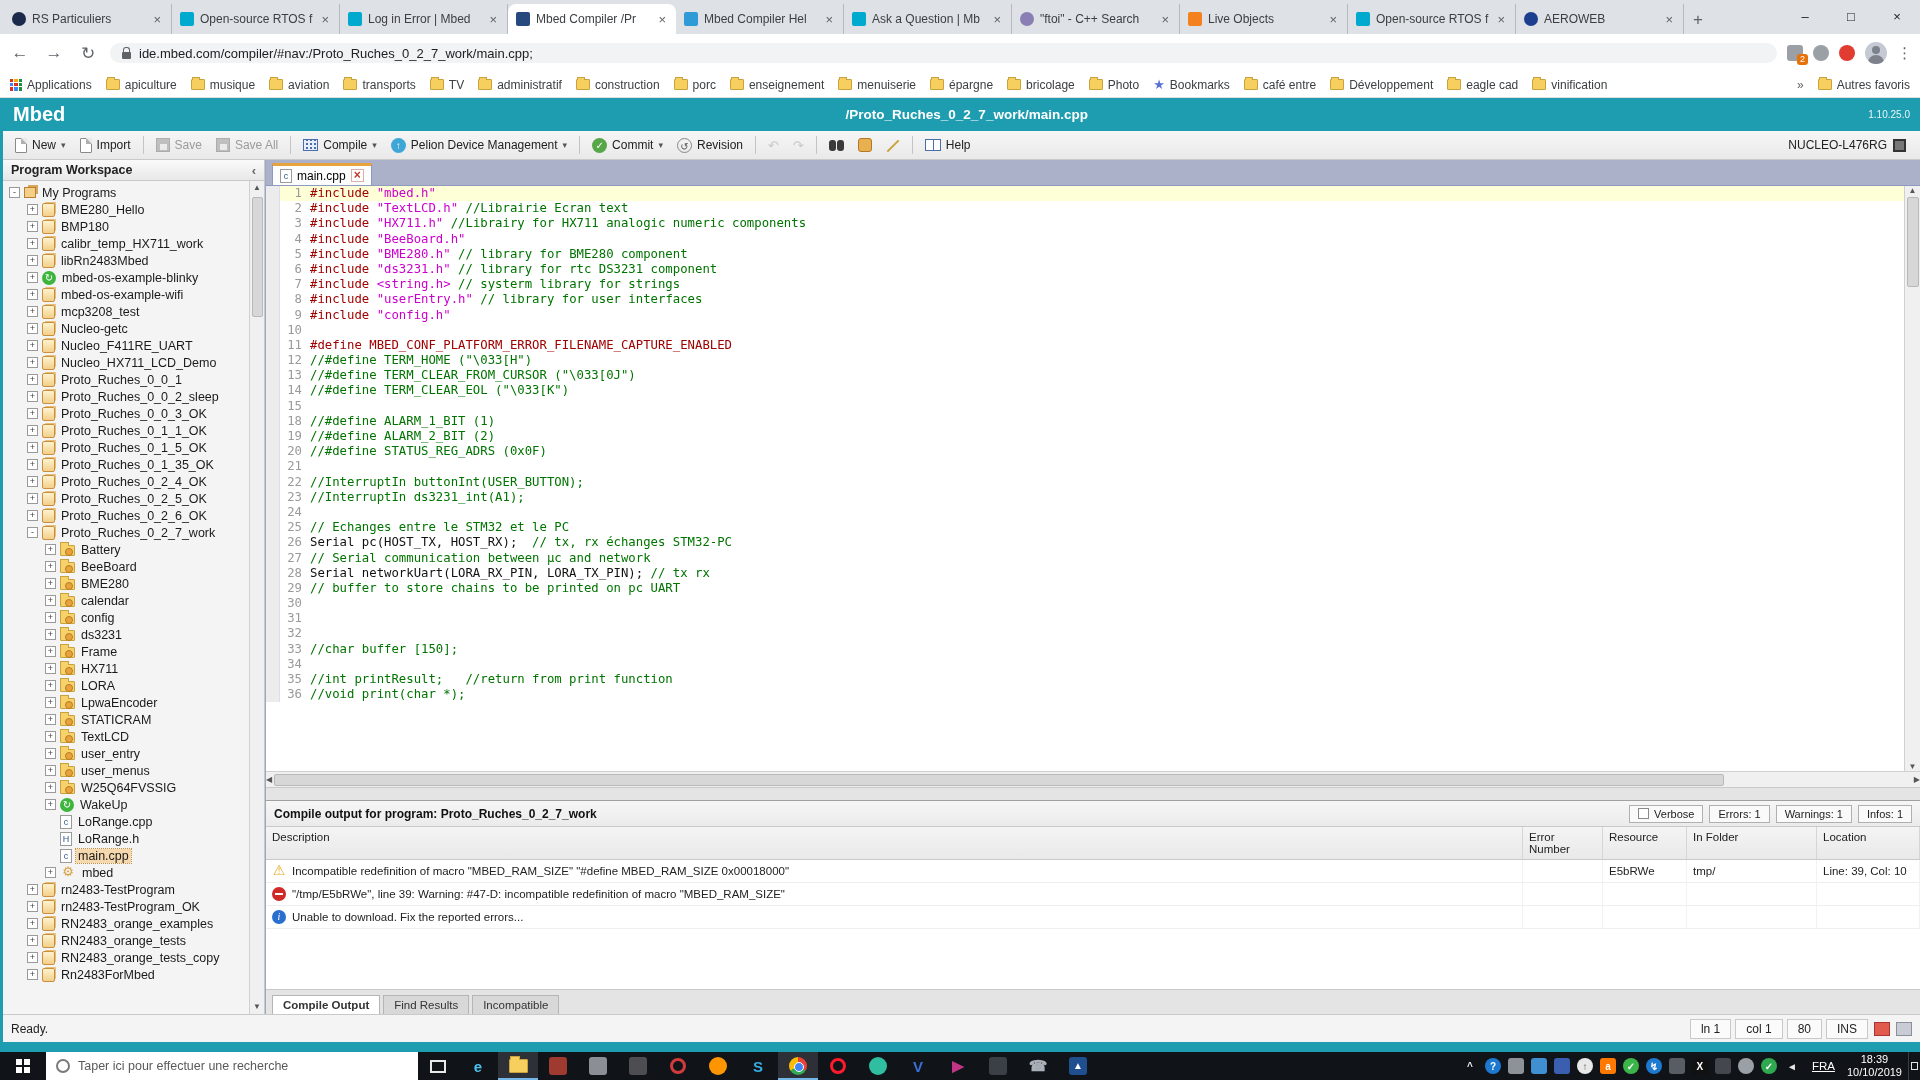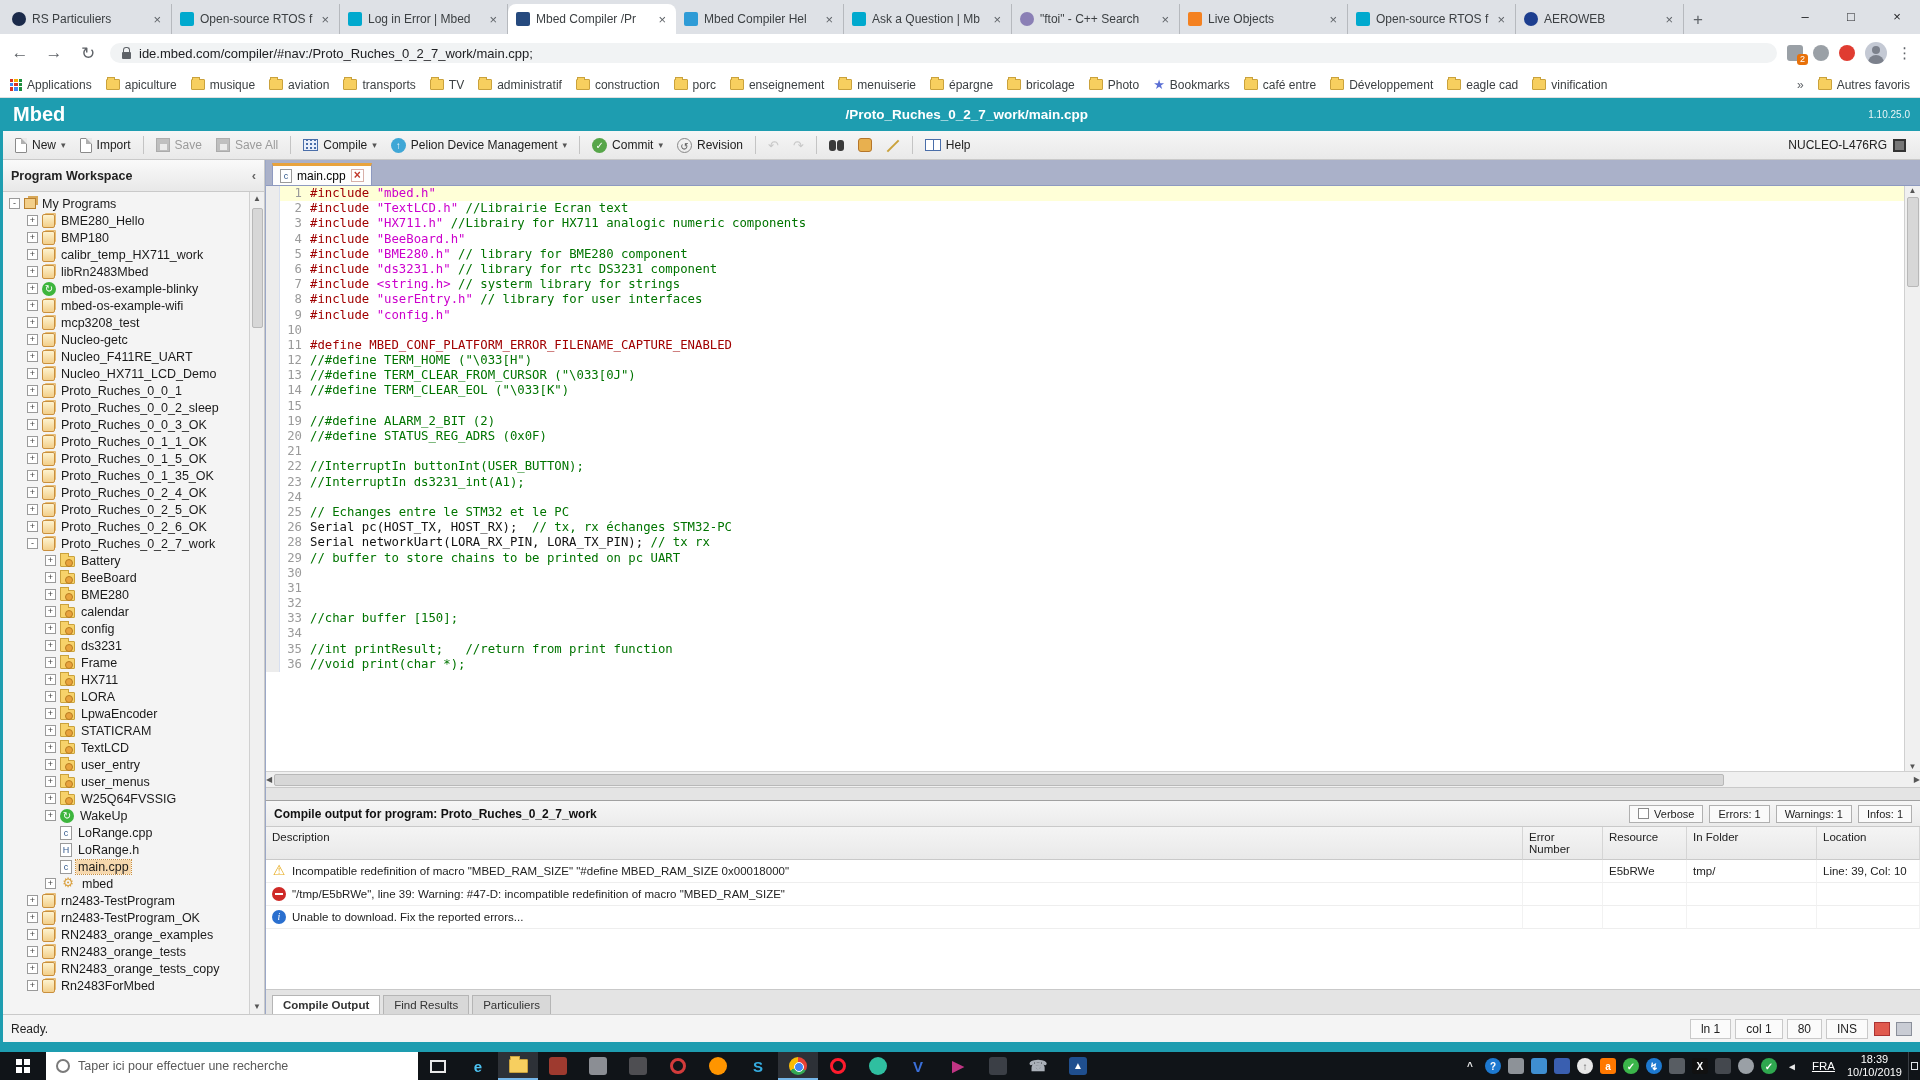--- a/index.html
+++ b/index.html
@@ -72,21 +72,21 @@
   .ic-wand:before { content:""; position:absolute; left:6px; top:0; width:2px; height:16px; background:#caa23c; transform:rotate(45deg); }
   .ic-help { width:16px; height:12px; background:#fff; border:1px solid #4a6ea9; position:relative; }
   .ic-help:before { content:""; position:absolute; left:7px; top:0; width:1px; height:10px; background:#4a6ea9; }
   .tb-right { margin-left:auto; display:flex; align-items:center; gap:6px; padding-right:8px; font-size:12px; }
   .chip { width:13px; height:13px; background:#777; border:2px solid #333; }
 
   .main { flex:1; display:flex; background:#fff; min-height:0; }
 
   
   .sidebar { width:262px; background:#f4f4f4; border-right:1px solid #c9c9c9; display:flex; flex-direction:column; min-height:0; }
-  .ws-header { height:32px; background:linear-gradient(#fafafa,#e8e8e8); border-bottom:1px solid #c9c9c9; display:flex; align-items:center; padding:0 8px; font-size:12.5px; font-weight:bold; color:#222; }
+  .ws-header { height:21px; background:linear-gradient(#fafafa,#e8e8e8); border-bottom:1px solid #c9c9c9; display:flex; align-items:center; padding:0 8px; font-size:12.5px; font-weight:bold; color:#222; }
   .ws-collapse { margin-left:auto; color:#666; font-size:13px; }
   .side-body { flex:1; display:flex; min-height:0; }
   .tree { flex:1; overflow:hidden; padding-top:3px; font-size:12.5px; color:#1a1a1a; }
   .trow { height:17px; display:flex; align-items:center; gap:4px; white-space:nowrap; }
   .trow .tlab { padding:0 2px; }
   .trow.sel .tlab { background:#f6d8ae; outline:1px dotted #c98f3d; }
   .exp { width:11px; height:11px; flex:0 0 11px; border:1px solid #9a9a9a; background:#fff; font-size:9px; line-height:9px; text-align:center; color:#444; }
   .exp.none { visibility:hidden; }
   .tico { width:16px; height:15px; flex:0 0 16px; position:relative; }
   .tico.prog { background:linear-gradient(#fdf3d0,#f3cf8a); border:1px solid #c98f3d; border-radius:2px; width:13px; flex-basis:13px; height:14px; box-shadow:2px -2px 0 -1px #e8bd74; }
@@ -705,28 +705,30 @@
                 <div class="cline"><span class="margin"></span><span class="body"><span class="lnum">6</span><span class="pp">#include</span><span class="str"> "ds3231.h"</span><span class="com"> // library for rtc DS3231 component</span></span></div>
                 <div class="cline"><span class="margin"></span><span class="body"><span class="lnum">7</span><span class="pp">#include</span><span class="str"> &lt;string.h&gt;</span><span class="com"> // systerm library for strings</span></span></div>
                 <div class="cline"><span class="margin"></span><span class="body"><span class="lnum">8</span><span class="pp">#include</span><span class="str"> "userEntry.h"</span><span class="com"> // library for user interfaces</span></span></div>
                 <div class="cline"><span class="margin"></span><span class="body"><span class="lnum">9</span><span class="pp">#include</span><span class="str"> "config.h"</span></span></div>
                 <div class="cline"><span class="margin"></span><span class="body"><span class="lnum">10</span></span></div>
                 <div class="cline"><span class="margin"></span><span class="body"><span class="lnum">11</span><span class="pp">#define MBED_CONF_PLATFORM_ERROR_FILENAME_CAPTURE_ENABLED</span></span></div>
                 <div class="cline"><span class="margin"></span><span class="body"><span class="lnum">12</span><span class="com">//#define TERM_HOME ("\033[H")</span></span></div>
                 <div class="cline"><span class="margin"></span><span class="body"><span class="lnum">13</span><span class="com">//#define TERM_CLEAR_FROM_CURSOR ("\033[0J")</span></span></div>
                 <div class="cline"><span class="margin"></span><span class="body"><span class="lnum">14</span><span class="com">//#define TERM_CLEAR_EOL ("\033[K")</span></span></div>
                 <div class="cline"><span class="margin"></span><span class="body"><span class="lnum">15</span></span></div>
+                <div class="cline"><span class="margin"></span><span class="body"><span class="lnum">18</span><span class="com">//#define ALARM_1_BIT (1)</span></span></div>
                 <div class="cline"><span class="margin"></span><span class="body"><span class="lnum">19</span><span class="com">//#define ALARM_2_BIT (2)</span></span></div>
                 <div class="cline"><span class="margin"></span><span class="body"><span class="lnum">20</span><span class="com">//#define STATUS_REG_ADRS (0x0F)</span></span></div>
                 <div class="cline"><span class="margin"></span><span class="body"><span class="lnum">21</span></span></div>
                 <div class="cline"><span class="margin"></span><span class="body"><span class="lnum">22</span><span class="com">//InterruptIn buttonInt(USER_BUTTON);</span></span></div>
                 <div class="cline"><span class="margin"></span><span class="body"><span class="lnum">23</span><span class="com">//InterruptIn ds3231_int(A1);</span></span></div>
                 <div class="cline"><span class="margin"></span><span class="body"><span class="lnum">24</span></span></div>
                 <div class="cline"><span class="margin"></span><span class="body"><span class="lnum">25</span><span class="com">// Echanges entre le STM32 et le PC</span></span></div>
                 <div class="cline"><span class="margin"></span><span class="body"><span class="lnum">26</span><span class="code">Serial pc(HOST_TX, HOST_RX);  </span><span class="com">// tx, rx échanges STM32-PC</span></span></div>
+                <div class="cline"><span class="margin"></span><span class="body"><span class="lnum">27</span><span class="com">// Serial communication between µc and network</span></span></div>
                 <div class="cline"><span class="margin"></span><span class="body"><span class="lnum">28</span><span class="code">Serial networkUart(LORA_RX_PIN, LORA_TX_PIN); </span><span class="com">// tx rx</span></span></div>
                 <div class="cline"><span class="margin"></span><span class="body"><span class="lnum">29</span><span class="com">// buffer to store chains to be printed on pc UART</span></span></div>
                 <div class="cline"><span class="margin"></span><span class="body"><span class="lnum">30</span></span></div>
                 <div class="cline"><span class="margin"></span><span class="body"><span class="lnum">31</span></span></div>
                 <div class="cline"><span class="margin"></span><span class="body"><span class="lnum">32</span></span></div>
                 <div class="cline"><span class="margin"></span><span class="body"><span class="lnum">33</span><span class="com">//char buffer [150];</span></span></div>
                 <div class="cline"><span class="margin"></span><span class="body"><span class="lnum">34</span></span></div>
                 <div class="cline"><span class="margin"></span><span class="body"><span class="lnum">35</span><span class="com">//int printResult;   //return from print function</span></span></div>
                 <div class="cline"><span class="margin"></span><span class="body"><span class="lnum">36</span><span class="com">//void print(char *);</span></span></div>
               </div>
@@ -787,21 +789,21 @@
               </div>
               <div class="ocell"></div>
               <div class="ocell"></div>
               <div class="ocell"></div>
               <div class="ocell"></div>
             </div>
           <div class="out-fill"></div>
           <div class="out-tabs" id="outtabs">
               <span class="otab active">Compile Output</span>
               <span class="otab">Find Results</span>
-              <span class="otab">Particuliers</span>
+              <span class="otab">Incompatible</span>
             </div>
         </div>
       </div>
     </div>
 
     <div class="statusbar">
       <span>Ready.</span>
       <span class="sb-space"></span>
       <span class="scell">ln 1</span>
       <span class="scell">col 1</span>

